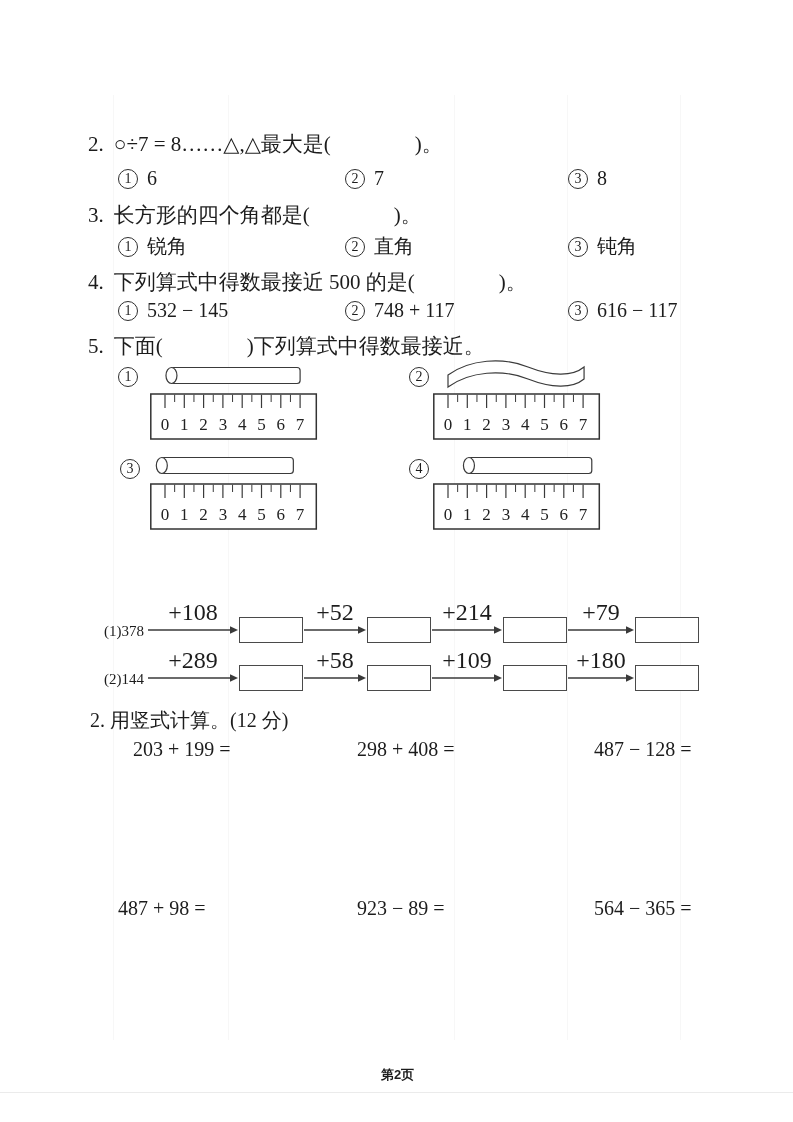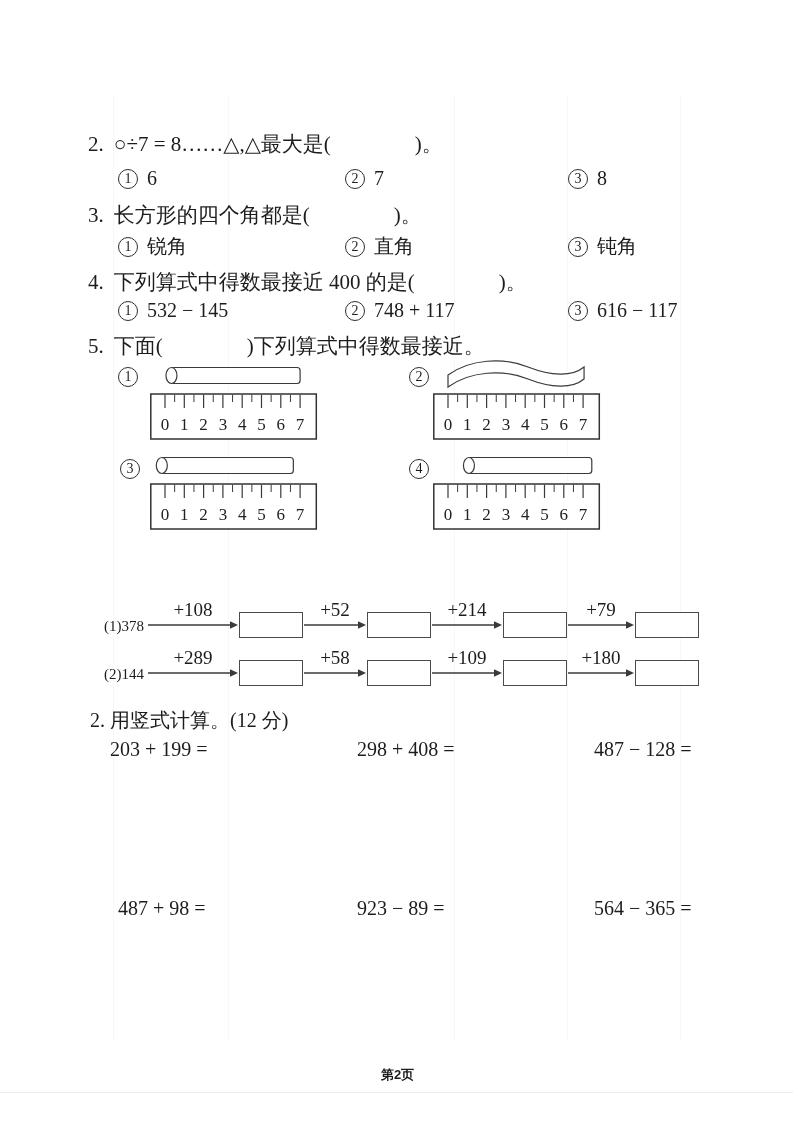--- a/index.html
+++ b/index.html
@@ -21,21 +21,21 @@
     font-family:"Liberation Serif","DejaVu Serif",serif;
   }
   .sec-title{
     font-size:21px;font-weight:bold;white-space:pre;
     font-family:"Liberation Sans","DejaVu Sans",sans-serif;
   }
   .sub-title{font-size:20px;white-space:pre;}
   .chain{display:flex;align-items:flex-end;}
   .chain-head{font-size:15px;white-space:pre;padding-bottom:3px;margin-right:3px;}
   .chain-step{display:flex;flex-direction:column;align-items:center;}
-  .step-label{font-size:19px;line-height:1;margin-bottom:1px;white-space:pre;}
+  .step-label{font-size:24px;line-height:1;margin-bottom:1px;white-space:pre;}
   .chain-box{width:64px;height:26px;border:1.4px solid #4a4a4a;background:#fff;flex:none;box-sizing:border-box;}
   .eq{font-size:20px;white-space:pre;}
   .footer{
     left:1px;width:100%;text-align:center;font-size:13px;font-weight:600;
     font-family:"Liberation Sans","DejaVu Sans",sans-serif;
   }
   .hline{position:absolute;height:1px;background:#ebebeb;}
   .vline{position:absolute;width:1px;background:rgba(0,0,0,0.03);}
   svg{display:block;}
 </style>
@@ -79,21 +79,21 @@
     <span class="circ">2</span>
     <span class="opt-label">直角</span>
   </div>
   <div class="abs opt" style="left:568px;top:233px;">
     <span class="circ">3</span>
     <span class="opt-label">钝角</span>
   </div>
 
   <div class="abs qrow" style="left:88px;top:268px;">
     <span class="qnum">4.</span>
-    <span class="qtext">下列算式中得数最接近 400 的是(                )。</span>
+    <span class="qtext">下列算式中得数最接近 500 的是(                )。</span>
   </div>
   <div class="abs opt" style="left:118px;top:299px;">
     <span class="circ">1</span>
     <span class="opt-label">532 − 145</span>
   </div>
   <div class="abs opt" style="left:345px;top:299px;">
     <span class="circ">2</span>
     <span class="opt-label">748 + 117</span>
   </div>
   <div class="abs opt" style="left:568px;top:299px;">
@@ -300,21 +300,21 @@
         <svg width="68" height="18" viewBox="0 0 68 18">
           <line x1="1" y1="5" x2="64" y2="5" stroke="#3a3a3a" stroke-width="1.3"></line>
           <polygon points="59,1.2 67,5 59,8.8" fill="#3a3a3a"></polygon>
         </svg>
       </div>
       <div class="chain-box"></div>
     </div>
 
   <div class="abs sub-title" style="left:90px;top:707px;">2. 用竖式计算。(12 分)</div>
 
-  <span class="abs eq" style="left:110px;top:738px;text-align:right;">203 + 199 =</span>
+  <span class="abs eq" style="left:133px;top:738px;text-align:right;">203 + 199 =</span>
   <span class="abs eq" style="left:357px;top:738px;">298 + 408 =</span>
   <span class="abs eq" style="left:594px;top:738px;">487 − 128 =</span>
 
   <span class="abs eq" style="left:118px;top:897px;">487 + 98 =</span>
   <span class="abs eq" style="left:357px;top:897px;">923 − 89 =</span>
   <span class="abs eq" style="left:594px;top:897px;">564 − 365 =</span>
 
   <div class="abs footer" style="top:1066px;">第2页</div>
   <div class="hline" style="left:0;top:1092px;width:793px;"></div>
 

